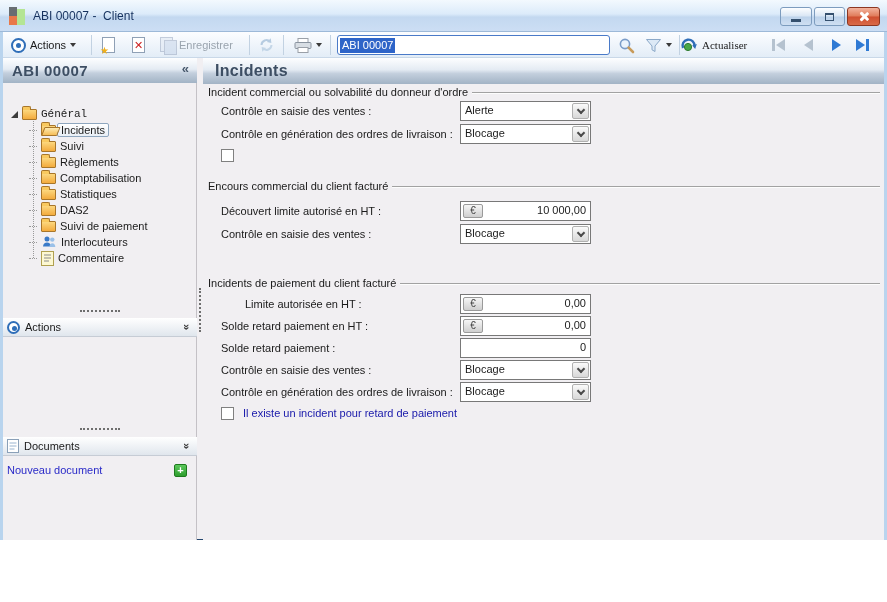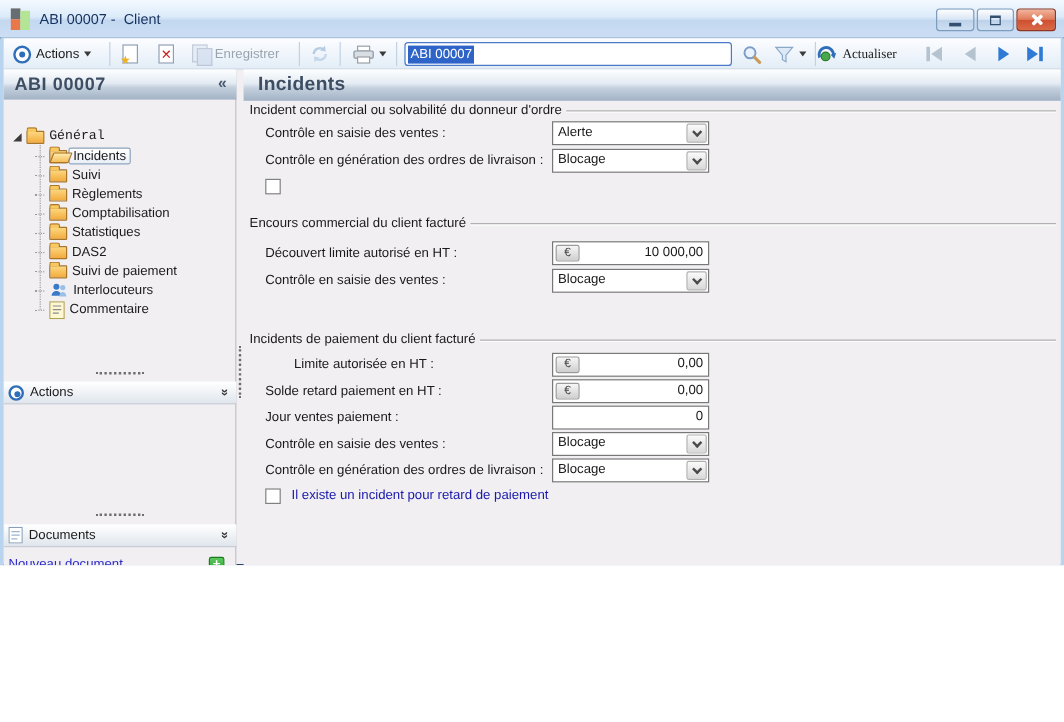--- a/index.html
+++ b/index.html
@@ -1,18 +1,18 @@
 <!DOCTYPE html>
 <html><head>
 <meta charset="utf-8">
 <style>
   * { box-sizing: border-box; margin: 0; padding: 0; }
   body { margin:0; background:#fff; }
   .win {
-    position:relative; width:887px; height:471px; overflow:hidden;
+    position:relative; width:887px; height:540px; overflow:hidden;
     font-family:"Liberation Sans","DejaVu Sans",sans-serif; font-size:11px; color:#1a1a1a;
     background:#f1eff2; outline:1px solid #24466e; outline-offset:-1px;
   }
   .abs { position:absolute; }
 
   
   .titlebar { left:0; top:0; width:887px; height:32px;
     background:linear-gradient(180deg,#f3f9fe 0%,#dcebfa 45%,#c3d8f0 55%,#ccdef4 100%);
     border-bottom:1px solid #9db9d8; }
   .app-icon { left:9px; top:7px; width:17px; height:18px; }
@@ -374,21 +374,21 @@
     <div class="abs frow" style="top:236px;margin-left:24px;">Limite autorisée en HT :</div>
     <div class="abs ctrl" style="top:236px;">
       <span class="eur-btn">€</span>
       <span class="numval">0,00</span>
     </div>
     <div class="abs frow" style="top:258px;">Solde retard paiement en HT :</div>
     <div class="abs ctrl" style="top:258px;">
       <span class="eur-btn">€</span>
       <span class="numval">0,00</span>
     </div>
-    <div class="abs frow" style="top:280px;">Jour ventes paiement  :</div>
+    <div class="abs frow" style="top:280px;">Solde retard paiement  :</div>
     <div class="abs ctrl" style="top:280px;">
       <span class="numval">0</span>
     </div>
     <div class="abs frow" style="top:302px;">Contrôle en saisie des ventes :</div>
     <div class="abs ctrl combo" style="top:302px;">
       <span class="val">Blocage</span>
       <span class="combo-btn">
           <span class="dchev"></span>
         </span>
     </div>

